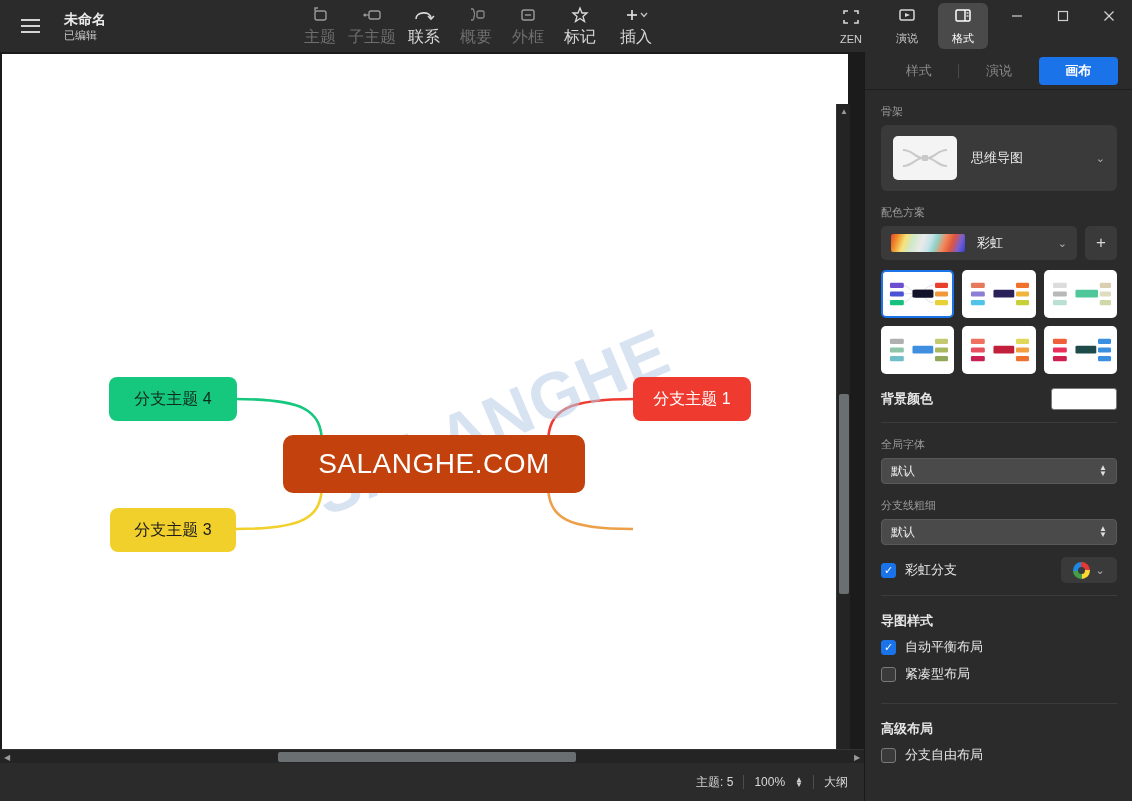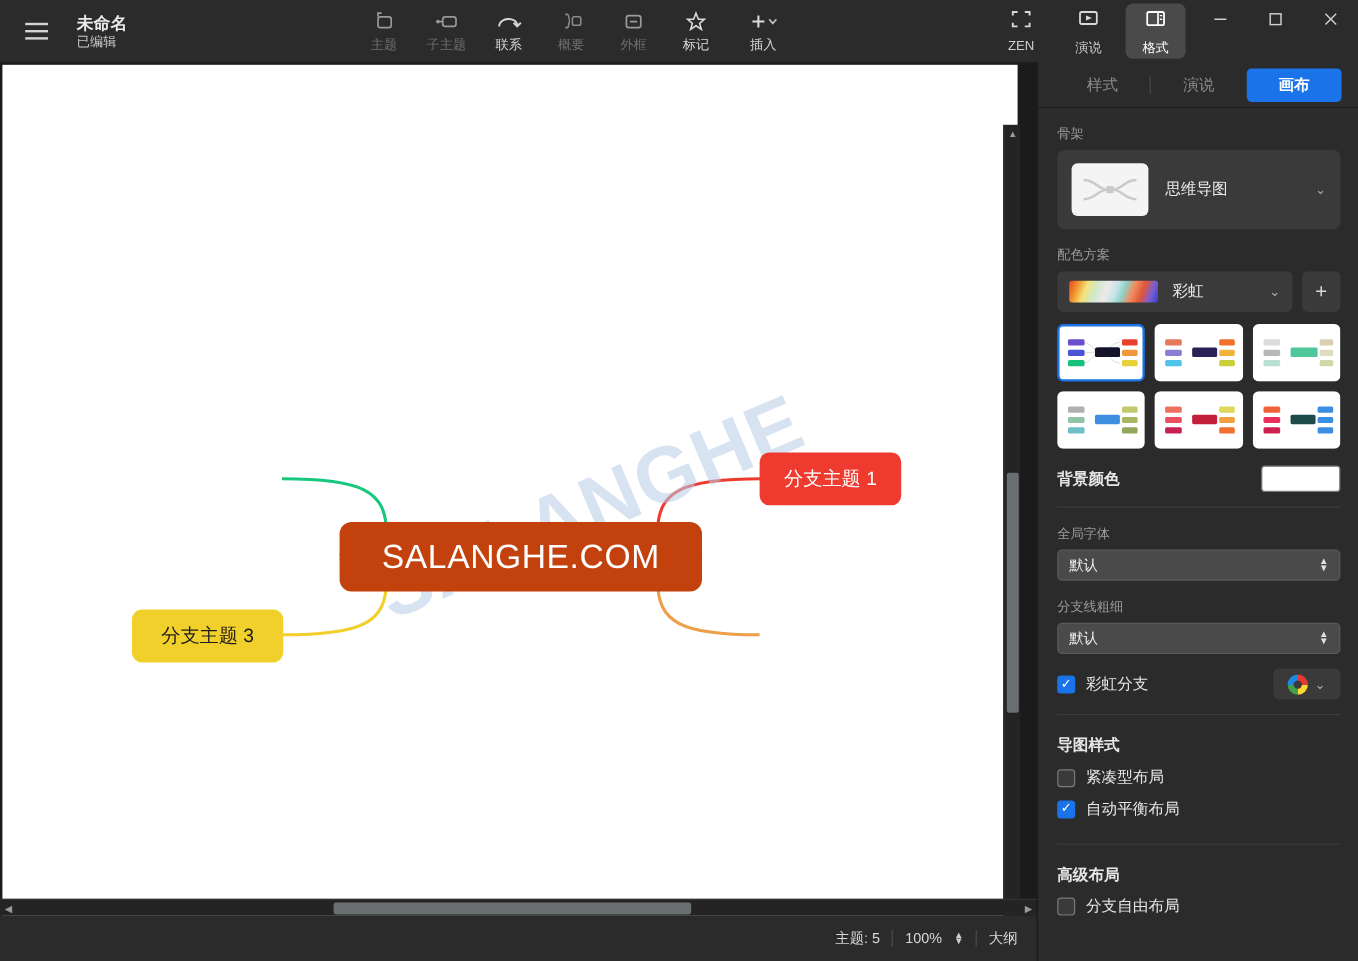--- a/index.html
+++ b/index.html
@@ -26,21 +26,21 @@
   .doc-title { font-size: 14px; font-weight: bold; color: #eaeaea; }
   .doc-sub { font-size: 11px; color: #c9c9c9; margin-top: 2px; }
 
   .tool-group { display: flex; align-items: center; margin-left: 190px; gap: 4px; }
   .tool {
     width: 48px; height: 46px; display: flex; flex-direction: column;
     align-items: center; justify-content: center; gap: 2px; cursor: pointer;
     border-radius: 5px; position: relative;
   }
   .tool .ticon { height: 20px; display: flex; align-items: center; justify-content: center; }
-  .tool .tlabel { font-size: 11px; color: #8d8d8d; white-space: nowrap; }
+  .tool .tlabel { font-size: 16px; color: #8d8d8d; white-space: nowrap; }
   .tool.dim .tlabel { color: #6e6e6e; }
   .tool.bright .tlabel { color: #d8d8d8; }
   .tool.wide { width: 56px; }
 
   .right-tools { display: flex; align-items: center; gap: 6px; margin-left: auto; margin-right: 6px; }
   .rtool {
     width: 50px; height: 46px; display: flex; flex-direction: column;
     align-items: center; justify-content: center; gap: 3px; cursor: pointer;
     border-radius: 6px;
   }
@@ -349,20 +349,21 @@
         <path d="M233 475 C300 475, 320 465, 320 430 C320 400, 300 410, 281 412" fill="none" stroke="#f2d02c" stroke-width="2.6"></path>
         <path d="M633 345 C566 345, 546 355, 546 390 C546 420, 566 410, 583 408" fill="none" stroke="#ef3b2f" stroke-width="2.6"></path>
         <path d="M631 475 C566 475, 546 465, 546 430 C546 400, 566 410, 583 412" fill="none" stroke="#eda049" stroke-width="2.6"></path>
       </svg>
 
       <div class="watermark">SALANGHE</div>
 
       <div class="node central">SALANGHE.COM</div>
       <div class="node b1">分支主题 1</div>
       <div class="node b3">分支主题 3</div>
+      <div class="node b4">分支主题 4</div>
     </div>
 
     <div class="vscroll">
       <div class="varrow" style="top:0;">▲</div>
       <div class="vthumb"></div>
 
     </div>
 
     <div class="hscroll">
       <div class="harrow" style="left:0;">◀</div>
@@ -526,27 +527,27 @@
         <div class="cbtext">彩虹分支</div>
         <div class="wheel-btn">
           <span class="wheel"></span>
           <span class="chev">⌄</span>
         </div>
       </div>
 
       <div class="divider"></div>
 
       <div class="sect-title">导图样式</div>
+      <div class="cbrow" style="margin-top:8px;">
+        <div class="cb on"></div>
+        <div class="cbtext">自动平衡布局</div>
+      </div>
       <div class="cbrow" style="margin-top:9px;">
         <div class="cb"></div>
         <div class="cbtext">紧凑型布局</div>
-      </div>
-      <div class="cbrow" style="margin-top:8px;">
-        <div class="cb on"></div>
-        <div class="cbtext">自动平衡布局</div>
       </div>
 
       <div class="divider" style="margin-top:20px;"></div>
 
       <div class="sect-title">高级布局</div>
       <div class="cbrow" style="margin-top:8px;">
         <div class="cb"></div>
         <div class="cbtext">分支自由布局</div>
       </div>
 

